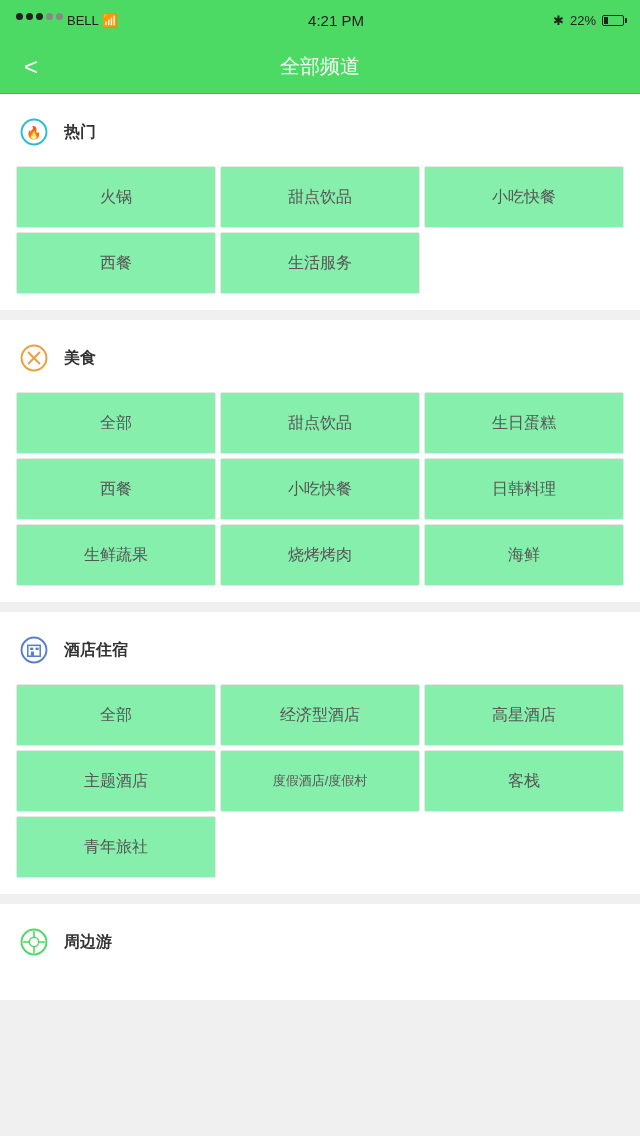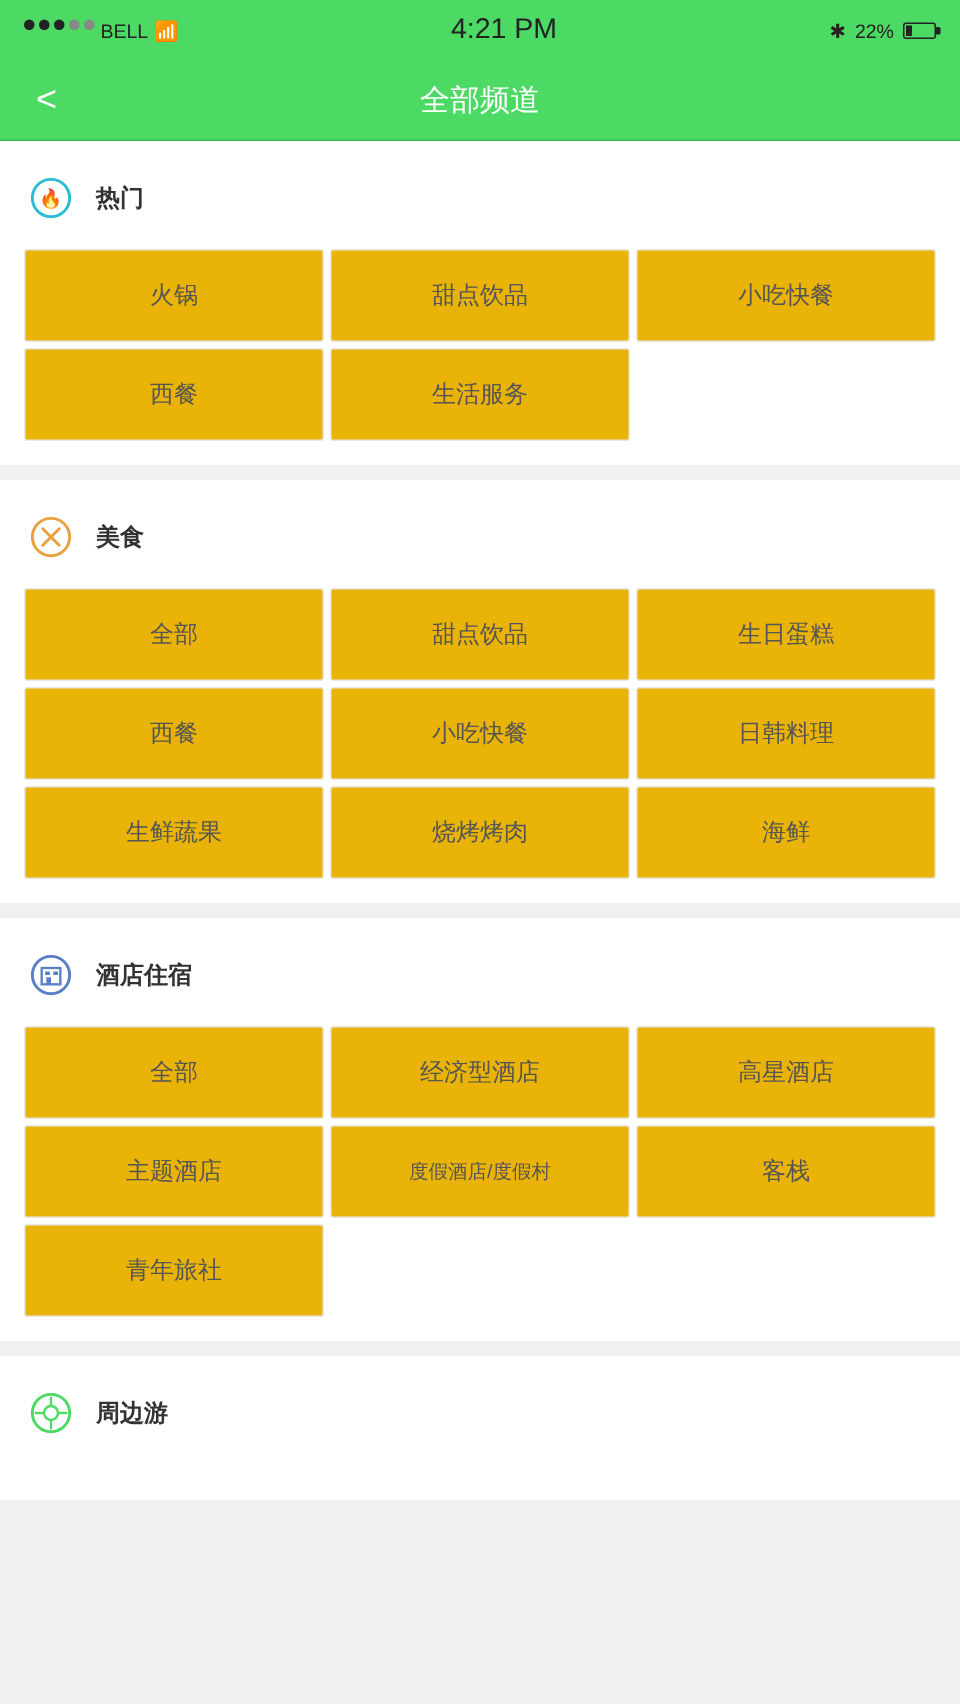--- a/index.html
+++ b/index.html
@@ -18,21 +18,21 @@
       height: 40px;
       display: flex;
       align-items: center;
       justify-content: space-between;
       padding: 0 16px;
       color: #222;
       font-size: 13px;
       font-weight: 500;
     }
     .status-left { display: flex; gap: 4px; }
-    .status-center { font-size: 19px; font-weight: 500; }
+    .status-center { font-size: 15px; font-weight: 500; }
     .status-right { display: flex; align-items: center; gap: 6px; }
     .dots { display: flex; gap: 3px; }
     .dot { width: 7px; height: 7px; border-radius: 50%; }
     .dot.filled { background: #222; }
     .dot.empty { background: #888; }
     .battery-icon {
       width: 22px; height: 11px; border: 1.5px solid #222; border-radius: 2px;
       position: relative; display: inline-flex; align-items: center; padding: 1px;
     }
     .battery-icon::after {
@@ -106,21 +106,21 @@
     }
 
     
     .grid {
       display: grid;
       gap: 4px;
     }
     .grid-3 { grid-template-columns: repeat(3, 1fr); }
 
     .grid-item {
-      background: #eab308;
+      background: #86efac;
       border: 1px solid #e8e8e8;
       height: 62px;
       display: flex;
       align-items: center;
       justify-content: center;
       font-size: 16px;
       color: #555;
       cursor: pointer;
       border-radius: 2px;
     }

